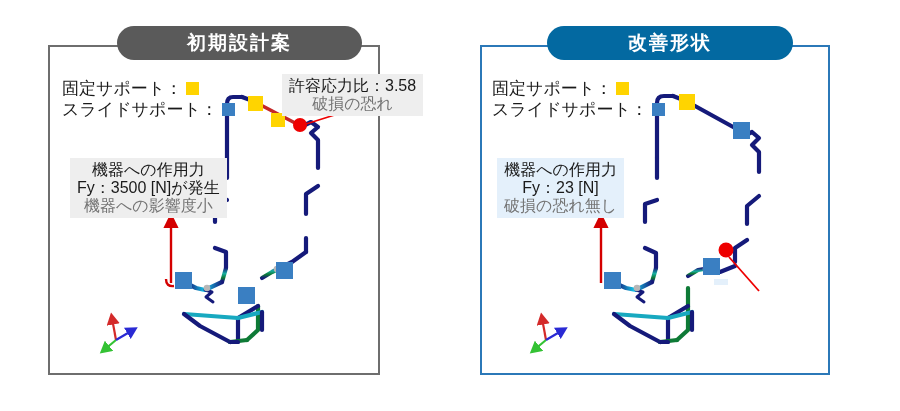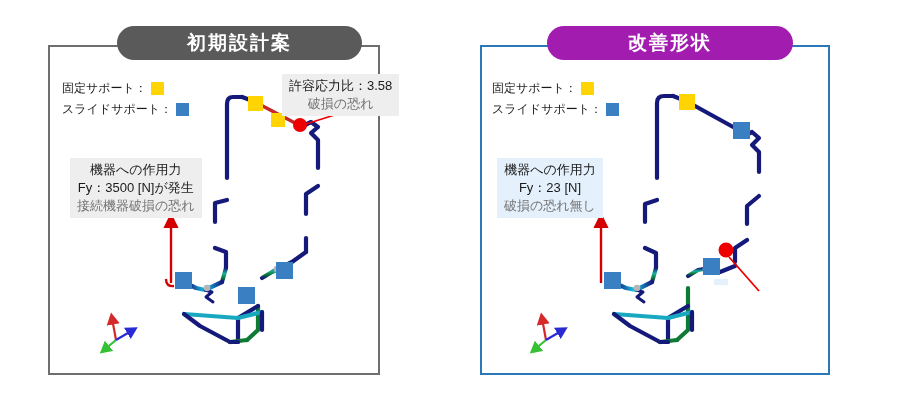--- a/index.html
+++ b/index.html
@@ -57,27 +57,27 @@
   .pill-left {
     left: 117px;
     top: 26px;
     width: 245px;
     background: #5a5a5a;
   }
   .pill-right {
     left: 547px;
     top: 26px;
     width: 246px;
-    background: #a21caf;
+    background: #0369a1;
   }
   
   .legend {
     position: absolute;
     z-index: 5;
-    font-size: 12px;
+    font-size: 17px;
     color: #1a1a1a;
     line-height: 21px;
     white-space: nowrap;
   }
   .legend-left { left: 62px; top: 78px; }
   .legend-right { left: 492px; top: 78px; }
   .legend-row {
     display: flex;
     align-items: center;
     height: 21px;
@@ -88,21 +88,21 @@
     width: 13px;
     height: 13px;
     margin-left: 4px;
   }
   .sw-fixed { background: #ffd400; }
   .sw-slide { background: #3a7fc2; }
   
   .callout {
     position: absolute;
     z-index: 7;
-    font-size: 13px;
+    font-size: 16px;
     line-height: 18px;
     text-align: center;
     padding: 3px 7px;
     box-sizing: border-box;
     white-space: nowrap;
   }
   .callout .warn { color: #737373; }
   .box-gray { background: #eeeeee; color: #1a1a1a; }
   .box-blue { background: #e4f0fb; color: #1a1a1a; }
 
@@ -141,21 +141,21 @@
   </div>
 
   <div class="callout box-gray co-stress-left">
     <div>許容応力比：3.58</div>
     <div class="warn">破損の恐れ</div>
   </div>
 
   <div class="callout box-gray co-force-left">
     <div>機器への作用力</div>
     <div>Fy：3500 [N]が発生</div>
-    <div class="warn">接続機器破損の恐れ</div>
+    <div class="warn">機器への影響度小</div>
   </div>
 
   <div class="panel panel-right"></div>
   <div class="pill pill-right">改善形状</div>
 
   <div class="legend legend-right">
     <div class="legend-row">
       <span class="lbl">固定サポート：</span>
       <span class="swatch sw-fixed"></span>
     </div>

